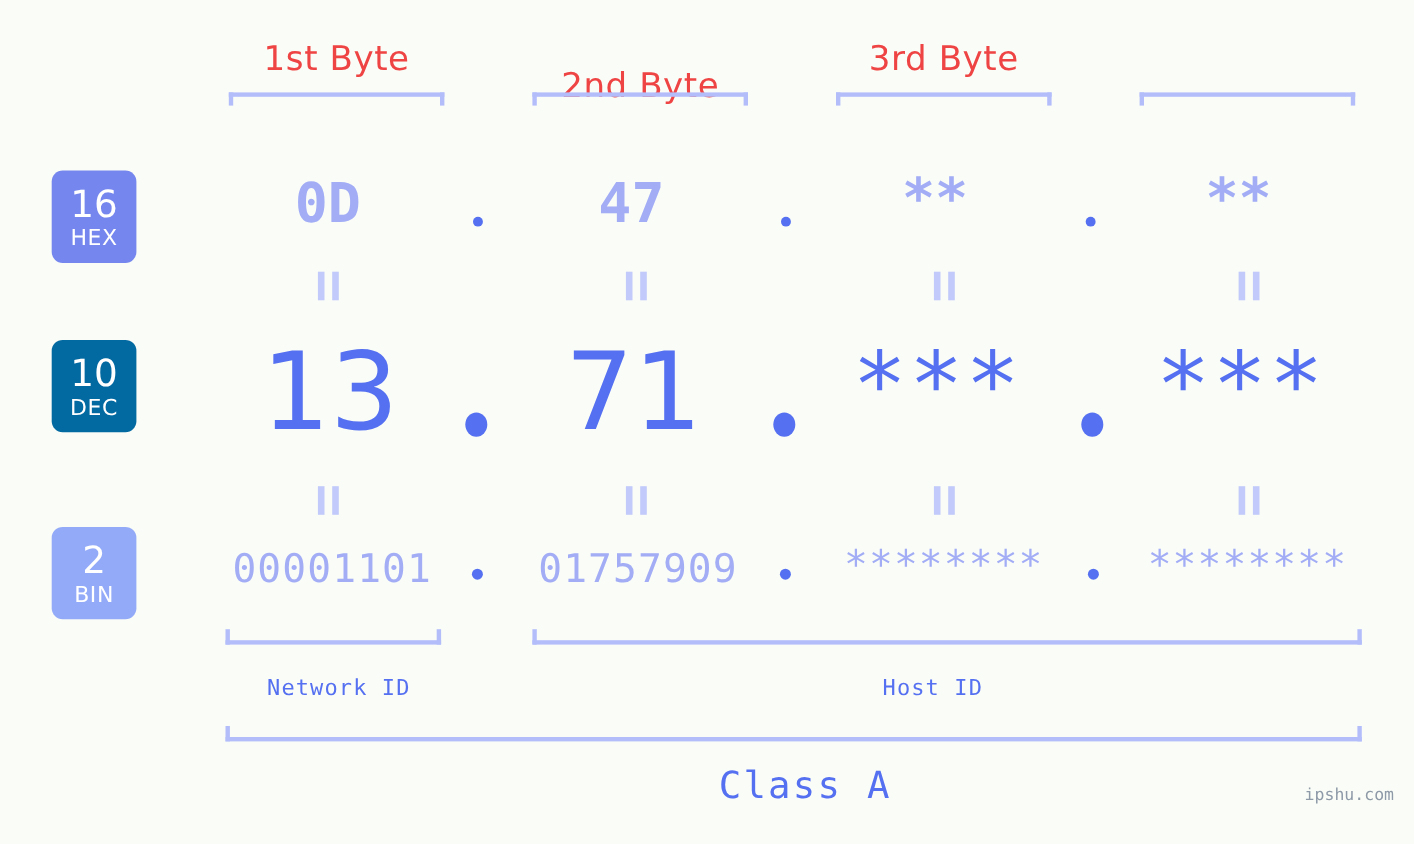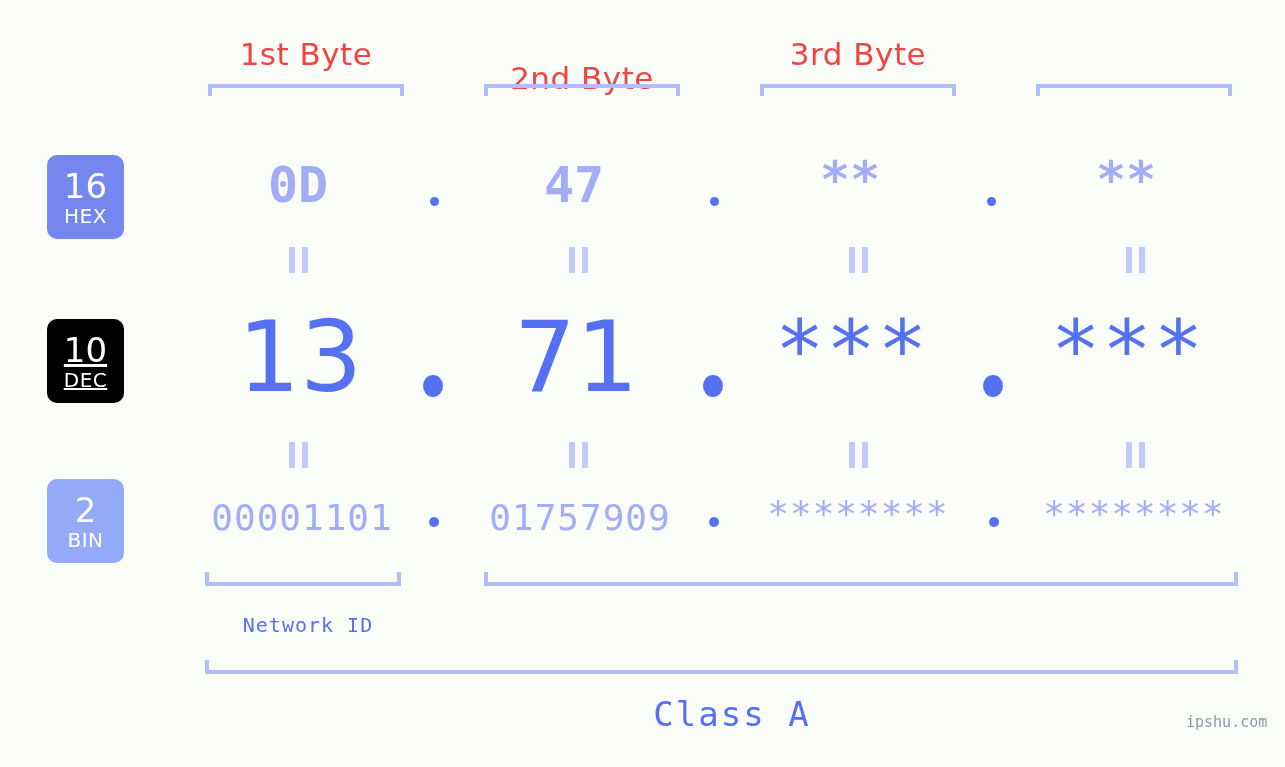--- a/index.html
+++ b/index.html
@@ -172,21 +172,21 @@
     </div>
   <div class="abs eqmark" style="left:849px;top:247px;">
       <i></i>
       <i></i>
     </div>
   <div class="abs eqmark" style="left:1126px;top:247px;">
       <i></i>
       <i></i>
     </div>
 
-  <div class="abs badge" id="badge-dec" style="left: 47px; top: 319px; background: #000000; text-decoration: underline;">
+  <div class="abs badge" id="badge-dec" style="left: 47px; top: 309px; background: #0369a1;">
     <span class="num">10</span>
     <span class="nm">DEC</span>
   </div>
 
   <div class="abs row-dec">
     <div class="abs val" style="left:198px;top:308px;width:204px;">13</div>
     <div class="abs val" style="left:474px;top:308px;width:204px;">71</div>
     <div class="abs val masked" style="left:750px;top:310px;width:204px;">***</div>
     <div class="abs val masked" style="left:1026px;top:310px;width:204px;">***</div>
 
@@ -225,20 +225,21 @@
 
     <div class="abs dot dot-bin" style="left:429px;top:517px;"></div>
     <div class="abs dot dot-bin" style="left:709px;top:517px;"></div>
     <div class="abs dot dot-bin" style="left:989px;top:517px;"></div>
   </div>
 
   <div class="abs bracket-bottom" style="left:205px;top:572px;width:196px;"></div>
   <div class="abs bracket-bottom" style="left:484px;top:572px;width:754px;"></div>
 
   <div class="abs id-label" style="left:198px;top:613px;width:220px;">Network ID</div>
+  <div class="abs id-label" style="left:748px;top:613px;width:200px;">Host ID</div>
 
   <div class="abs bracket-bottom" style="left:205px;top:660px;width:1033px;"></div>
 
   <div class="abs class-label" style="left:532px;top:694px;width:400px;">Class A</div>
 
   <div class="abs watermark" style="left:1186px;top:713px;">ipshu.com</div>
 
 </div>
 
 </body></html>

